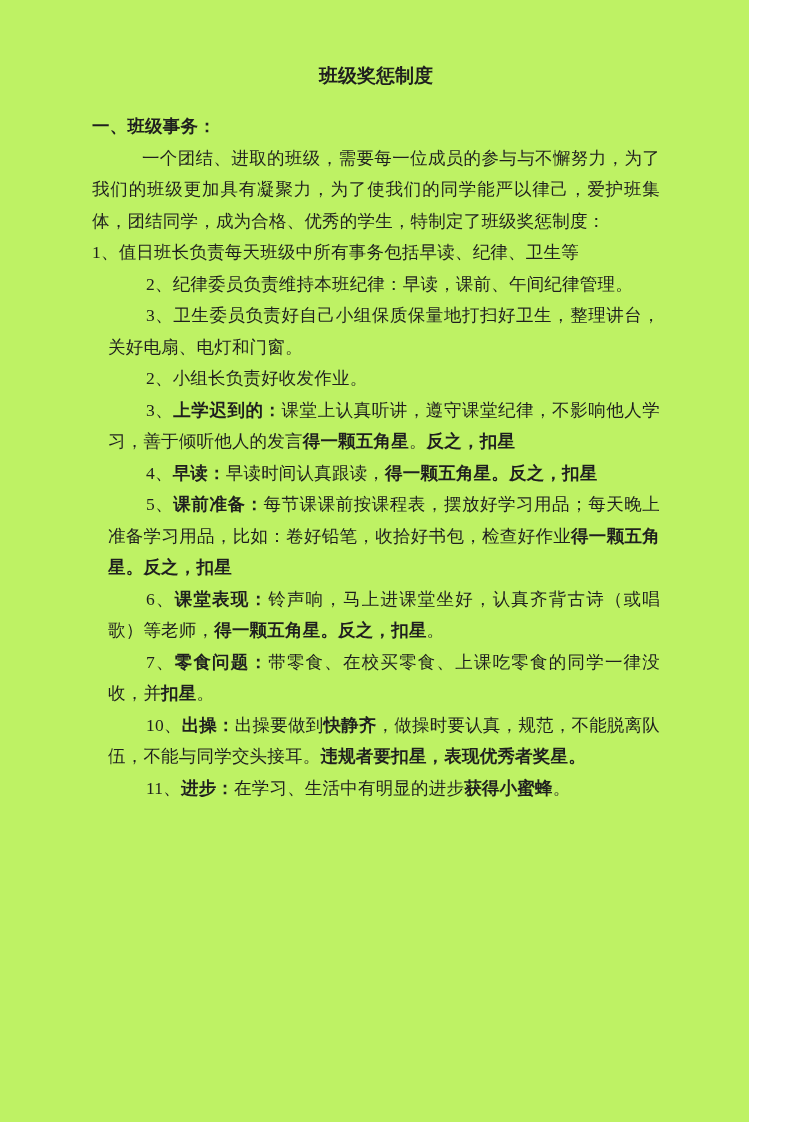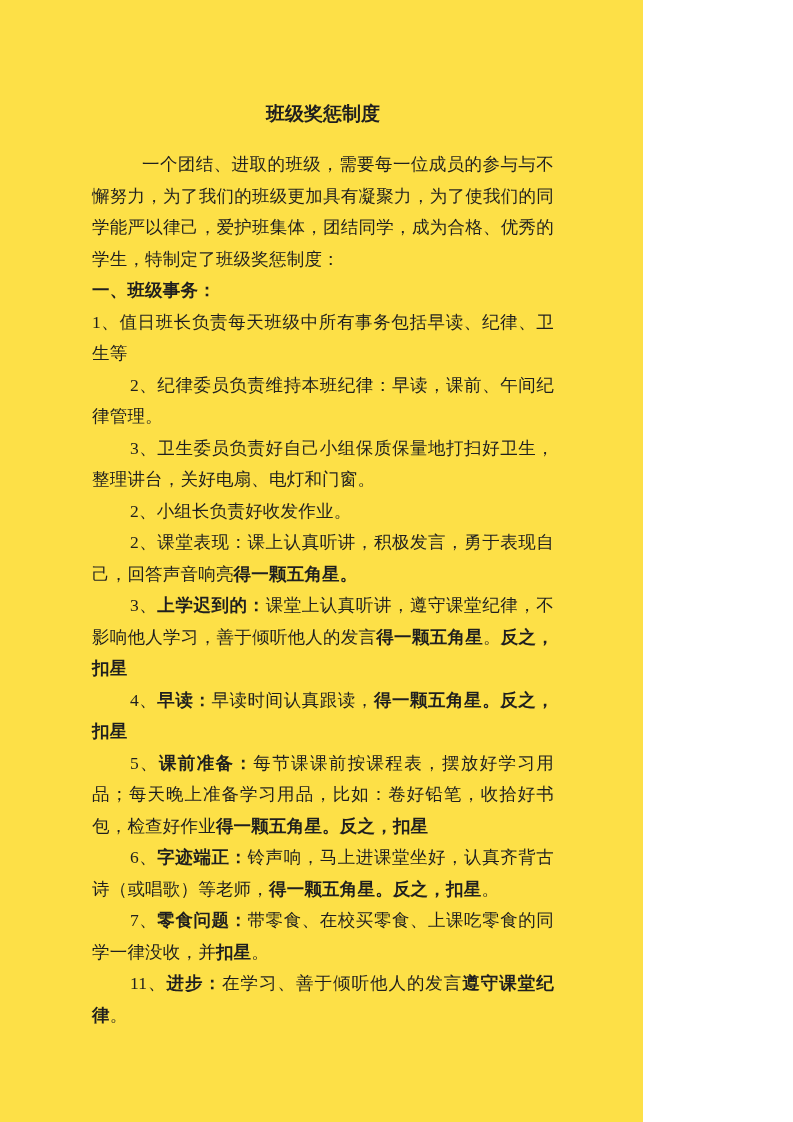--- a/index.html
+++ b/index.html
@@ -2,63 +2,63 @@
 <html><head>
 <meta charset="utf-8">
 <style>
   html, body {
     margin: 0;
     padding: 0;
     background: #ffffff;
   }
   .page {
     position: relative;
-    width: 643px;
+    width: 749px;
     height: 1122px;
-    background: #fde047;
+    background: #bef264;
     box-sizing: border-box;
-    padding: 98px 89px 0 92px;
+    padding: 60px 89px 0 92px;
     font-family: "Liberation Serif", "DejaVu Serif", serif;
     color: #1f1f1f;
     overflow: hidden;
   }
   .doc-title {
     font-size: 19px;
     line-height: 32px;
     font-weight: bold;
     text-align: center;
     margin: 0 0 19px 0;
   }
   p.para {
     margin: 0;
     font-size: 17.5px;
     line-height: 31.5px;
     text-align: justify;
     text-justify: inter-character;
     letter-spacing: 0.2px;
   }
   p.ind-intro { text-indent: 50px; }
-  p.ind-item  { text-indent: 38px; }
+  p.ind-item  { text-indent: 38px; margin-left: 16px; }
   .run { font-weight: normal; }
   .run.bold { font-weight: bold; }
 </style>
 </head>
 <body>
 
 <div class="page">
   <h1 class="doc-title">班级奖惩制度</h1>
   <div>
+      <p class="para"><span class="run bold">一、班级事务：</span></p>
       <p class="para ind-intro"><span class="run">一个团结、进取的班级，需要每一位成员的参与与不懈努力，为了我们的班级更加具有凝聚力，为了使我们的同学能严以律己，爱护班集体，团结同学，成为合格、优秀的学生，特制定了班级奖惩制度：</span></p>
-      <p class="para"><span class="run bold">一、班级事务：</span></p>
       <p class="para"><span class="run">1、值日班长负责每天班级中所有事务包括早读、纪律、卫生等</span></p>
       <p class="para ind-item"><span class="run">2、纪律委员负责维持本班纪律：早读，课前、午间纪律管理。</span></p>
       <p class="para ind-item"><span class="run">3、卫生委员负责好自己小组保质保量地打扫好卫生，整理讲台，关好电扇、电灯和门窗。</span></p>
       <p class="para ind-item"><span class="run">2、小组长负责好收发作业。</span></p>
-      <p class="para ind-item"><span class="run">2、课堂表现：课上认真听讲，积极发言，勇于表现自己，回答声音响亮</span><span class="run bold">得一颗五角星。</span></p>
       <p class="para ind-item"><span class="run">3、</span><span class="run bold">上学迟到的：</span><span class="run">课堂上认真听讲，遵守课堂纪律，不影响他人学习，善于倾听他人的发言</span><span class="run bold">得一颗五角星</span><span class="run">。</span><span class="run bold">反之，扣星</span></p>
       <p class="para ind-item"><span class="run">4、</span><span class="run bold">早读：</span><span class="run">早读时间认真跟读，</span><span class="run bold">得一颗五角星。反之，扣星</span></p>
       <p class="para ind-item"><span class="run">5、</span><span class="run bold">课前准备：</span><span class="run">每节课课前按课程表，摆放好学习用品；每天晚上准备学习用品，比如：卷好铅笔，收拾好书包，检查好作业</span><span class="run bold">得一颗五角星。反之，扣星</span></p>
-      <p class="para ind-item"><span class="run">6、</span><span class="run bold">字迹端正：</span><span class="run">铃声响，马上进课堂坐好，认真齐背古诗（或唱歌）等老师，</span><span class="run bold">得一颗五角星。反之，扣星</span><span class="run">。</span></p>
+      <p class="para ind-item"><span class="run">6、</span><span class="run bold">课堂表现：</span><span class="run">铃声响，马上进课堂坐好，认真齐背古诗（或唱歌）等老师，</span><span class="run bold">得一颗五角星。反之，扣星</span><span class="run">。</span></p>
       <p class="para ind-item"><span class="run">7、</span><span class="run bold">零食问题：</span><span class="run">带零食、在校买零食、上课吃零食的同学一律没收，并</span><span class="run bold">扣星</span><span class="run">。</span></p>
-      <p class="para ind-item"><span class="run">11、</span><span class="run bold">进步：</span><span class="run">在学习、善于倾听他人的发言</span><span class="run bold">遵守课堂纪律</span><span class="run">。</span></p>
+      <p class="para ind-item"><span class="run">10、</span><span class="run bold">出操：</span><span class="run">出操要做到</span><span class="run bold">快静齐</span><span class="run">，做操时要认真，规范，不能脱离队伍，不能与同学交头接耳。</span><span class="run bold">违规者要扣星，表现优秀者奖星。</span></p>
+      <p class="para ind-item"><span class="run">11、</span><span class="run bold">进步：</span><span class="run">在学习、生活中有明显的进步</span><span class="run bold">获得小蜜蜂</span><span class="run">。</span></p>
       <p class="para"></p>
     </div>
 </div>
 
 </body></html>

